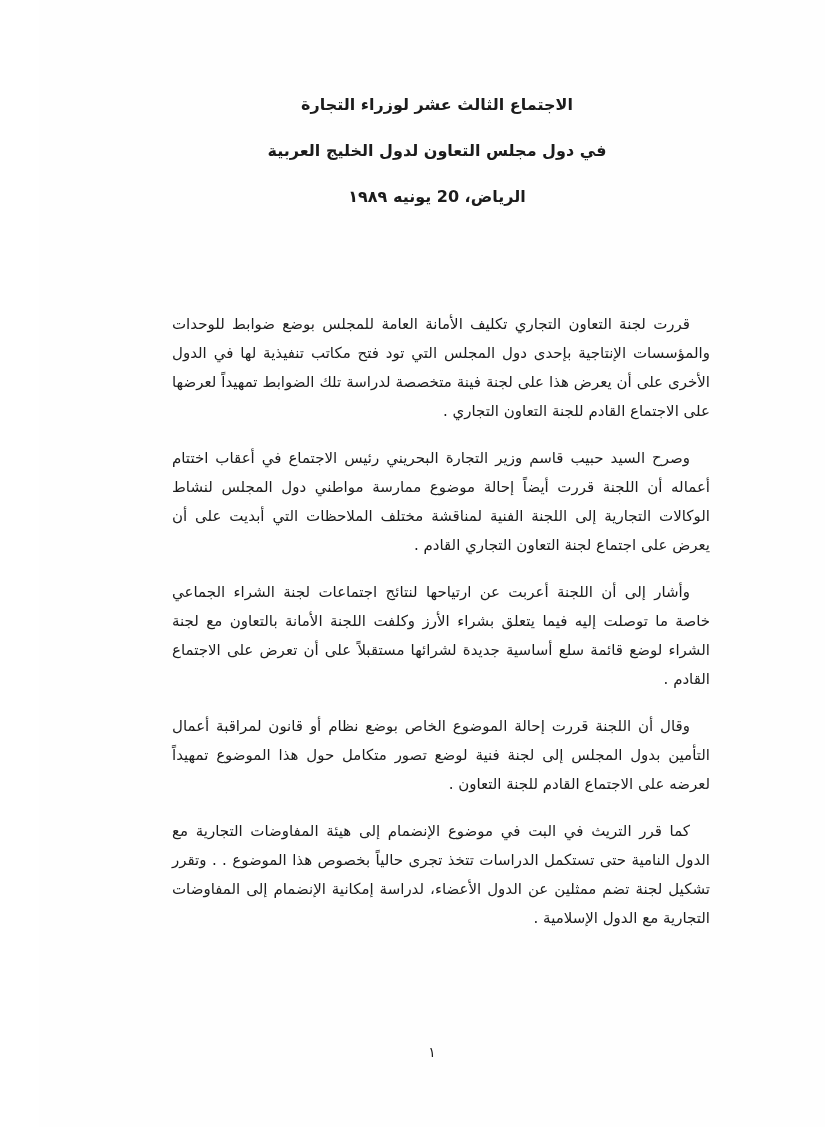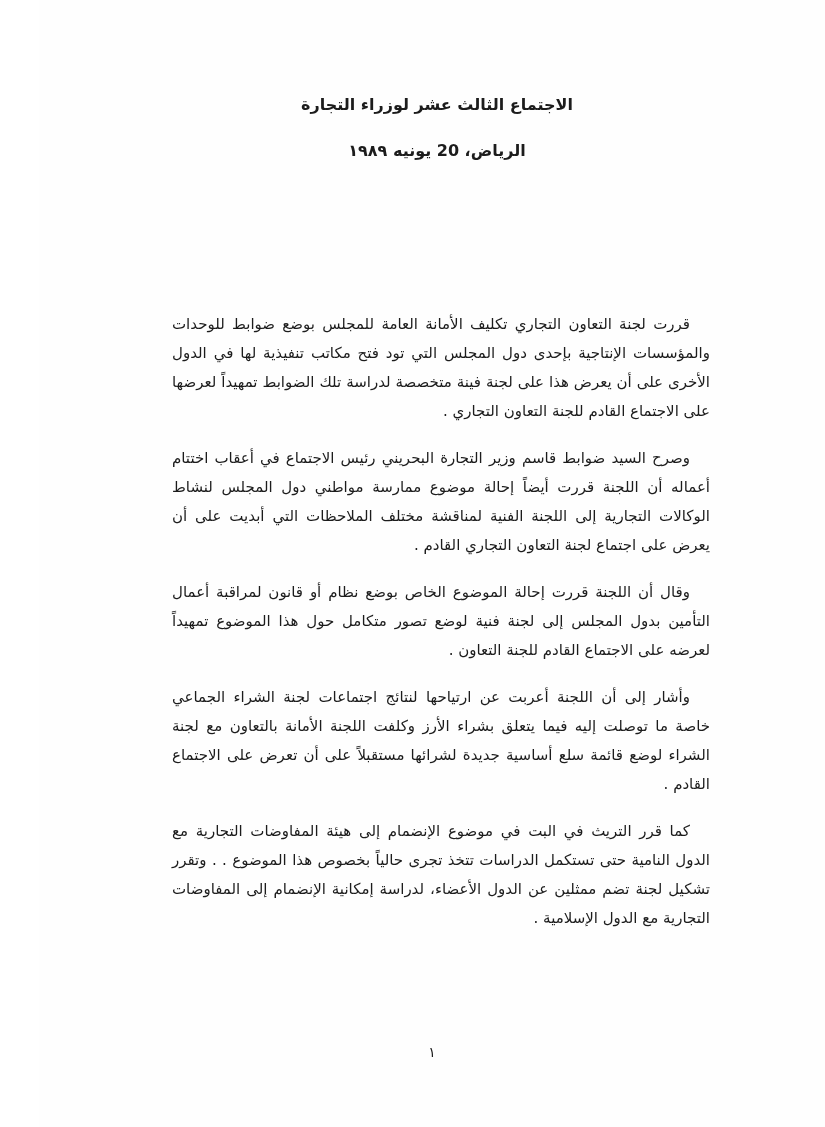--- a/index.html
+++ b/index.html
@@ -60,26 +60,27 @@
     direction: rtl;
   }
 </style>
 </head>
 <body>
 
 <div class="page">
 
   <header class="doc-title">
     <div class="title-line">الاجتماع الثالث عشر لوزراء التجارة</div>
+    <div class="title-line">في دول مجلس التعاون لدول الخليج العربية</div>
     <div class="title-line">الرياض، 20 يونيه ١٩٨٩</div>
   </header>
 
   <main class="doc-body">
     <p>قررت لجنة التعاون التجاري تكليف الأمانة العامة للمجلس بوضع ضوابط للوحدات والمؤسسات الإنتاجية بإحدى دول المجلس التي تود فتح مكاتب تنفيذية لها في الدول الأخرى على أن يعرض هذا على لجنة فينة متخصصة لدراسة تلك الضوابط تمهيداً لعرضها على الاجتماع القادم للجنة التعاون التجاري .</p>
-    <p>وصرح السيد ضوابط قاسم وزير التجارة البحريني رئيس الاجتماع في أعقاب اختتام أعماله أن اللجنة قررت أيضاً إحالة موضوع ممارسة مواطني دول المجلس لنشاط الوكالات التجارية إلى اللجنة الفنية لمناقشة مختلف الملاحظات التي أبديت على أن يعرض على اجتماع لجنة التعاون التجاري القادم .</p>
+    <p>وصرح السيد حبيب قاسم وزير التجارة البحريني رئيس الاجتماع في أعقاب اختتام أعماله أن اللجنة قررت أيضاً إحالة موضوع ممارسة مواطني دول المجلس لنشاط الوكالات التجارية إلى اللجنة الفنية لمناقشة مختلف الملاحظات التي أبديت على أن يعرض على اجتماع لجنة التعاون التجاري القادم .</p>
+    <p>وأشار إلى أن اللجنة أعربت عن ارتياحها لنتائج اجتماعات لجنة الشراء الجماعي خاصة ما توصلت إليه فيما يتعلق بشراء الأرز وكلفت اللجنة الأمانة بالتعاون مع لجنة الشراء لوضع قائمة سلع أساسية جديدة لشرائها مستقبلاً على أن تعرض على الاجتماع القادم .</p>
     <p>وقال أن اللجنة قررت إحالة الموضوع الخاص بوضع نظام أو قانون لمراقبة أعمال التأمين بدول المجلس إلى لجنة فنية لوضع تصور متكامل حول هذا الموضوع تمهيداً لعرضه على الاجتماع القادم للجنة التعاون .</p>
-    <p>وأشار إلى أن اللجنة أعربت عن ارتياحها لنتائج اجتماعات لجنة الشراء الجماعي خاصة ما توصلت إليه فيما يتعلق بشراء الأرز وكلفت اللجنة الأمانة بالتعاون مع لجنة الشراء لوضع قائمة سلع أساسية جديدة لشرائها مستقبلاً على أن تعرض على الاجتماع القادم .</p>
     <p>كما قرر التريث في البت في موضوع الإنضمام إلى هيئة المفاوضات التجارية مع الدول النامية حتى تستكمل الدراسات تتخذ تجرى حالياً بخصوص هذا الموضوع . . وتقرر تشكيل لجنة تضم ممثلين عن الدول الأعضاء، لدراسة إمكانية الإنضمام إلى المفاوضات التجارية مع الدول الإسلامية .</p>
   </main>
 
   <footer class="page-number">١</footer>
 
 </div>
 
 </body></html>

